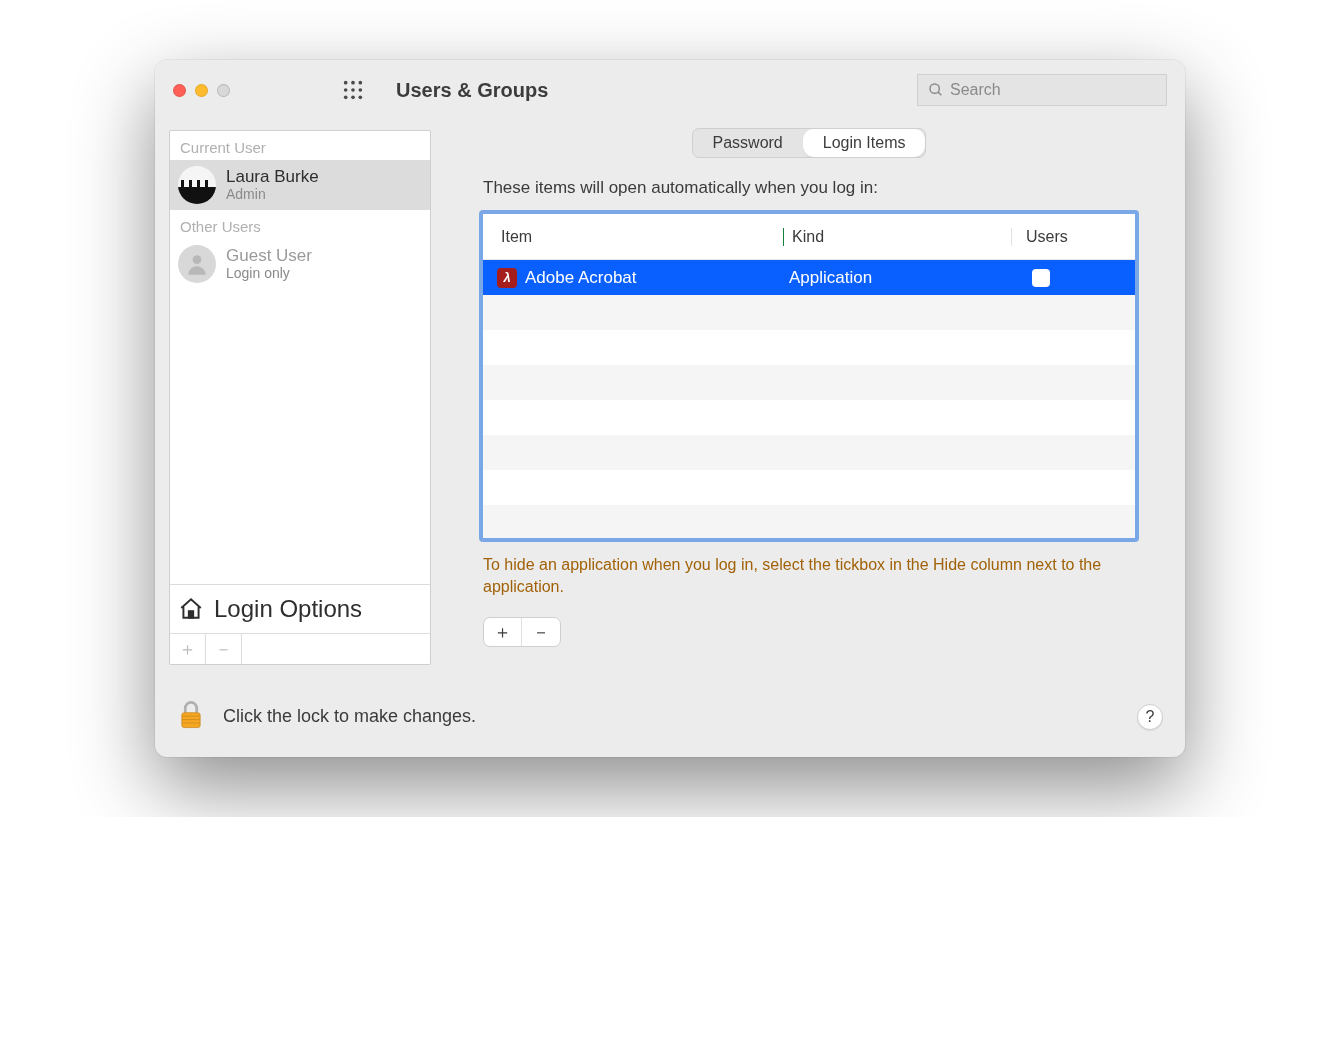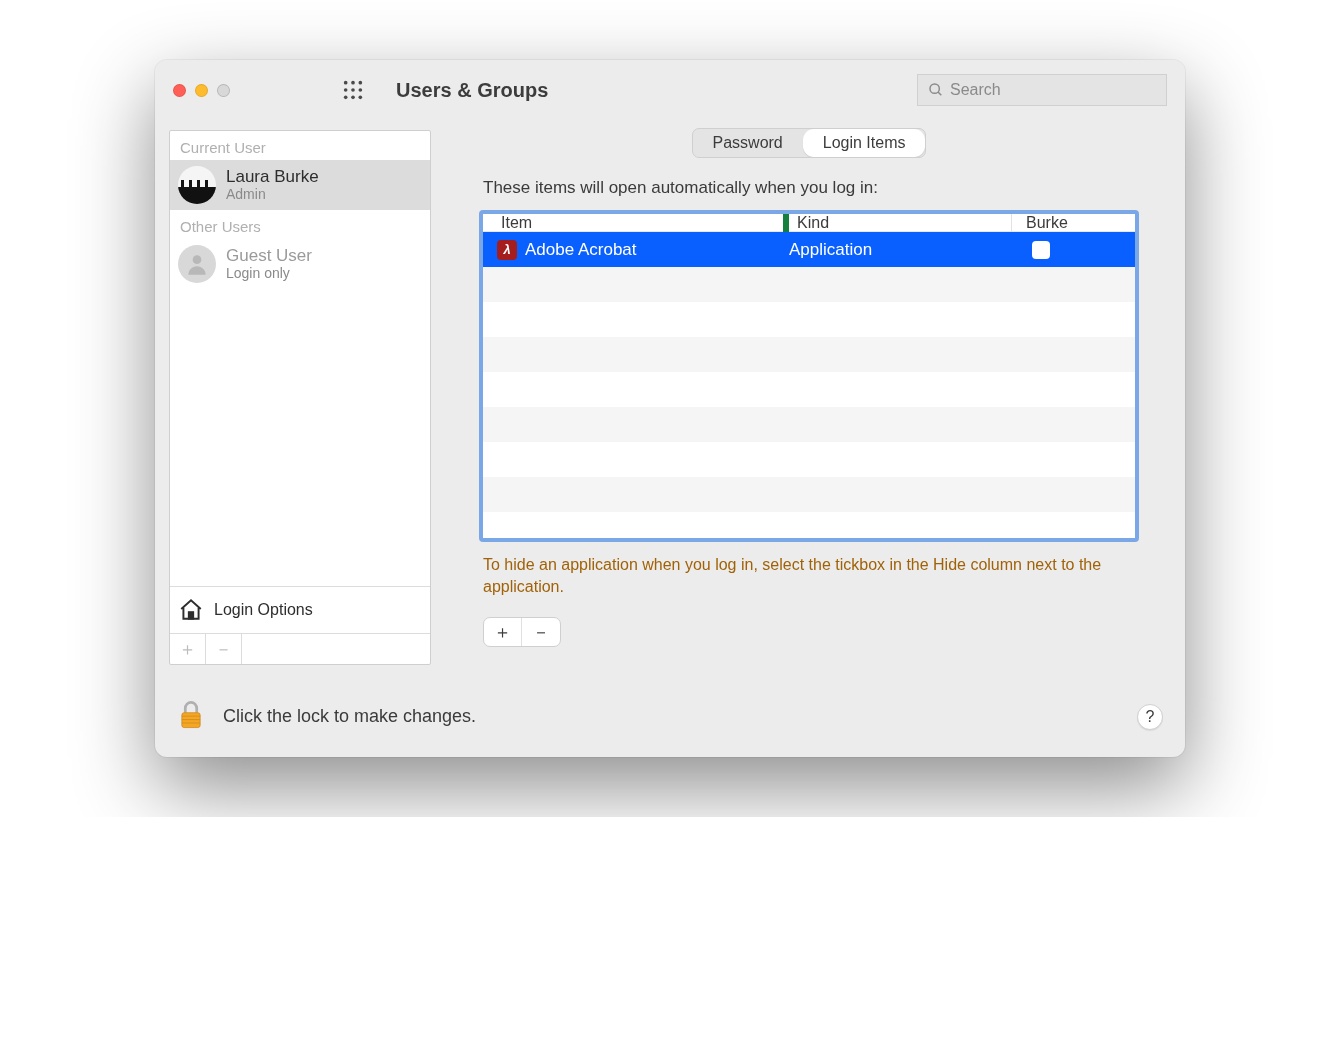--- a/index.html
+++ b/index.html
@@ -105,21 +105,21 @@
   }
   .avatar.generic svg { width: 26px; height: 26px; fill: #b8b8b8; }
   .user-name { font-size: 17px; color: #2e2e2e; line-height: 1.1; }
   .user-sub { font-size: 14px; color: #8a8a8a; line-height: 1.1; }
   .sidebar-spacer { flex: 1; }
 
   .login-options {
     border-top: 1px solid #dcdcdc;
     padding: 10px 10px 10px 8px;
     display: flex; align-items: center; gap: 10px;
-    font-size: 16px; color: #2e2e2e; margin-top: 9px;
+    font-size: 24px; color: #2e2e2e; margin-top: 9px;
   }
   .home-icon { width: 26px; height: 26px; }
 
   .sidebar-pm {
     border-top: 1px solid #dcdcdc;
     display: flex;
   }
   .sidebar-pm .pm-btn {
     width: 36px; height: 30px;
     display:flex; align-items:center; justify-content:center;
@@ -174,28 +174,28 @@
     margin: 0 32px;
     border: 4px solid #7aa8e6;
     border-radius: 4px;
     background: #fff;
     height: 332px;
     display:flex;
     flex-direction:column;
   }
   .table-head {
     display:flex;
-    height: 18px;
+    height: 46px;
     align-items:center;
     border-bottom: 1px solid #e8e8e8;
     font-size: 16px;
     color: #3b3b3b;
   }
   .col-item { width: 300px; padding-left: 18px; }
-  .col-kind { width: 228px; border-left: 6px solid #15803d; padding-left: 8px; }
+  .col-kind { width: 228px; border-left: 1px solid #15803d; padding-left: 8px; }
   .col-hide { width: 60px; border-left: 1px solid #e2e2e2; padding-left: 14px;}
   .col-rest { flex:1; border-left: 1px solid #e2e2e2; }
 
   .rows { flex:1; overflow:hidden; }
   .row {
     height: 35px;
     display:flex; align-items:center;
     font-size: 17px;
   }
   .row.stripe { background: #f5f5f5; }
@@ -349,21 +349,21 @@
           <div class="seg active">Login Items</div>
         </div>
       </div>
 
       <div class="items-text">These items will open automatically when you log in:</div>
 
       <div class="table-wrap">
         <div class="table-head">
           <div class="col-item">Item</div>
           <div class="col-kind">Kind</div>
-          <div class="col-hide">Burke</div>
+          <div class="col-hide">Users</div>
           <div class="col-rest"></div>
         </div>
         <div class="rows">
           <div class="row selected">
             <div class="c-item">
               <div class="acro-icon">λ</div>
               <span>Adobe Acrobat</span>
             </div>
             <div class="c-kind">Application</div>
             <div class="c-hide">

